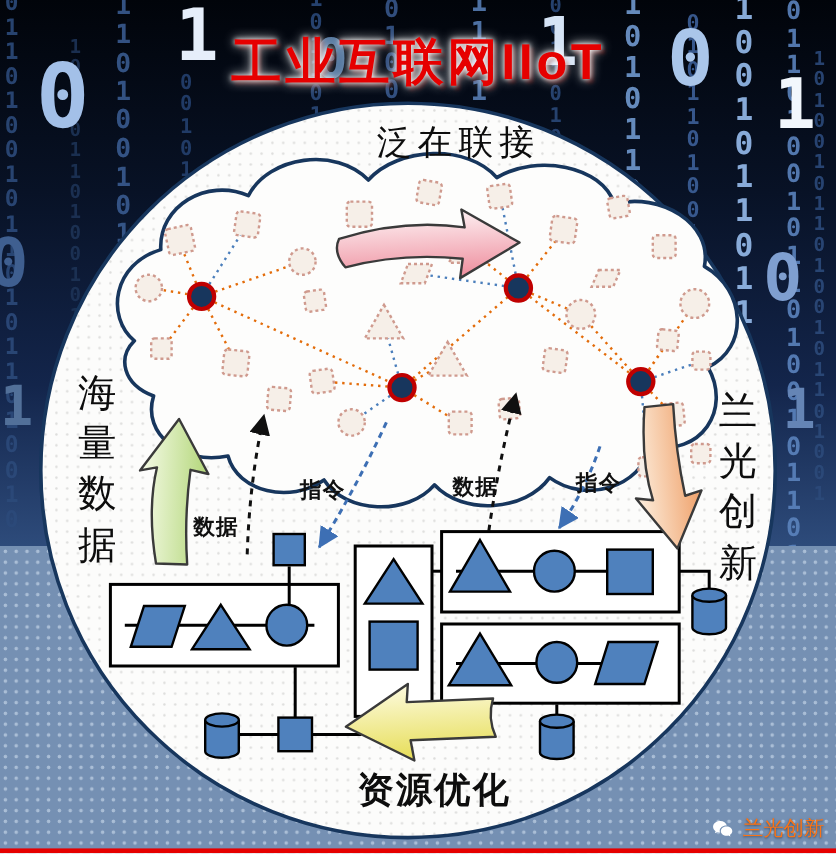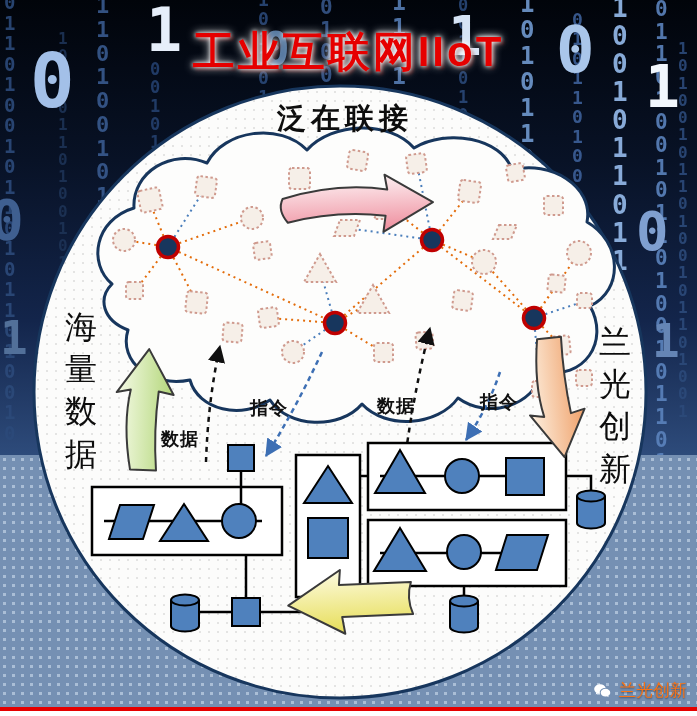--- a/index.html
+++ b/index.html
@@ -25,22 +25,22 @@
     background-size:9px 9px;
   }
   .gfx { position:absolute; left:0; top:0; }
   
   .title {
     position:absolute; top:24px; left:0; width:100%; text-align:center;
     font-size:42px; font-weight:bold; letter-spacing:3px; color:#e60000;
     text-shadow:0 0 10px #fff, 0 0 4px #fff, 3px 3px 3px rgba(90,0,0,.55);
   }
   .cloud-label {
-    position:absolute; top:99px; left:240px; width:210px; text-align:center;
-    font-size:29px; letter-spacing:5px; font-weight:700; color:#0d0d0d;
+    position:absolute; top:99px; left:240px; width:210px; text-align:right;
+    font-size:29px; letter-spacing:5px; font-weight:400; color:#0d0d0d;
   }
   .vlabel {
     position:absolute; width:36px; font-size:32px; font-weight:normal; line-height:1.32;
     color:#0d0d0d; word-break:break-all; text-align:center;
   }
   .vlabel.left  { left:63px;  top:306px; }
   .vlabel.right { left:597px; top:321px; }
   .flow { position:absolute; font-size:18px; font-weight:700; color:#101010; letter-spacing:1px; }
   .bottom-label {
     position:absolute; top:638px; left:252px; width:220px; text-align:center;
@@ -239,20 +239,21 @@
   </svg>
 
   <div class="title">工业互联网IIoT</div>
   <div class="cloud-label">泛在联接</div>
   <div class="vlabel left">海量数据</div>
   <div class="vlabel right">兰光创新</div>
   <div class="flow" style="left:161px;top:427px">数据</div>
   <div class="flow" style="left:250px;top:396px">指令</div>
   <div class="flow" style="left:377px;top:394px">数据</div>
   <div class="flow" style="left:480px;top:390px">指令</div>
+  <div class="bottom-label">资源优化</div>
 
   <div class="watermark">
     <svg width="22" height="22" viewBox="0 0 24 24">
       <path d="M10 4.5C6.4 4.5 3.5 6.9 3.5 9.8c0 1.6.9 3 2.3 4l-.6 1.9 2.2-1.1c.6.2 1.3.3 2 .3h.3c-.1-.4-.2-.9-.2-1.3 0-2.8 2.7-5 6-5h.5C15.4 6.3 13 4.5 10 4.5z" fill="#fff"></path>
       <path d="M21 13.8c0-2.3-2.3-4.2-5.2-4.2-2.9 0-5.2 1.9-5.2 4.2s2.3 4.2 5.2 4.2c.6 0 1.1-.1 1.6-.2l1.9.9-.5-1.6c1.3-.8 2.2-1.9 2.2-3.3z" fill="#fff"></path>
     </svg>
     <span>兰光创新</span>
   </div>
 
   <div class="redline"></div>

